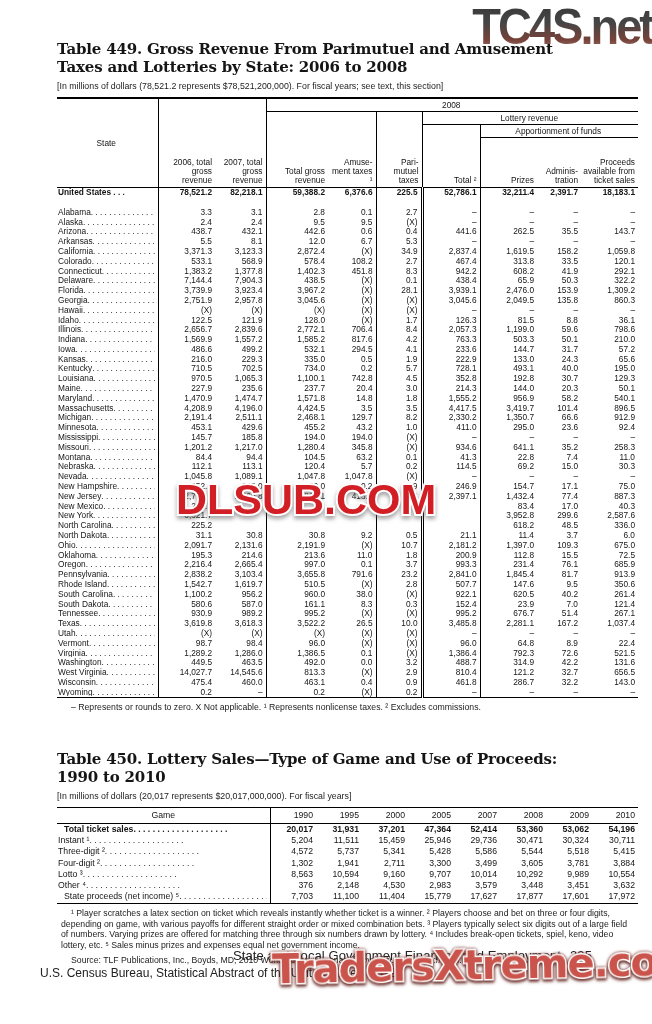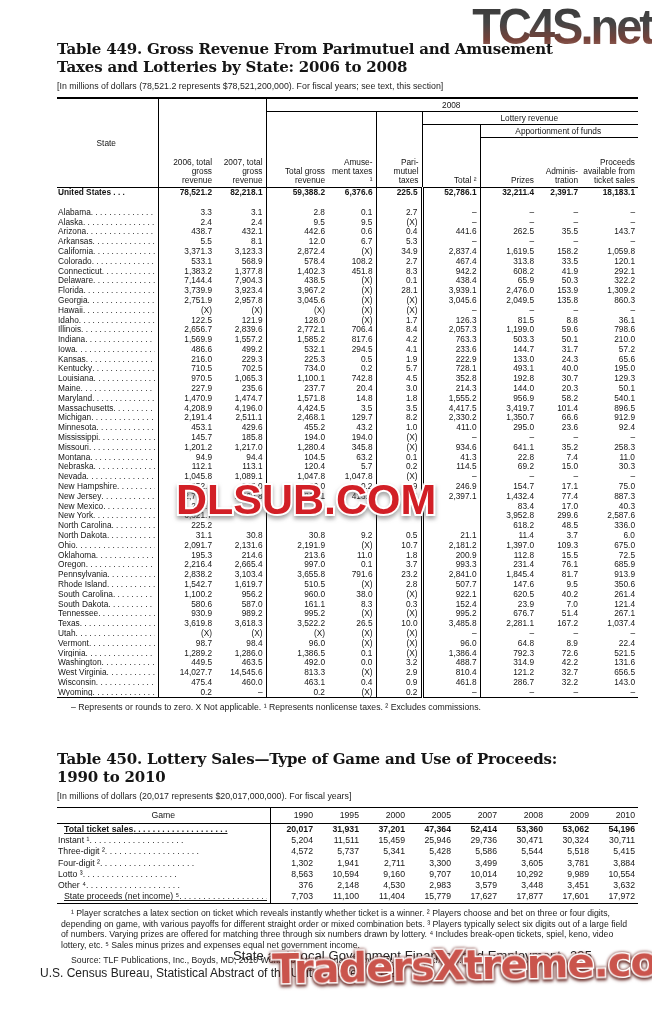--- a/index.html
+++ b/index.html
@@ -34,21 +34,21 @@
   .usr td{font-weight:bold;}
   .us{padding-left:13px;}
   tr.sp td{height:4px;}
 
   
   #t450{font-size:8.7px;border-top:1.8px solid #000;border-bottom:1.6px solid #000;margin-top:2px;}
   #t450 th{font-weight:normal;height:15px;vertical-align:middle;border-bottom:1.2px solid #000;padding:0 3px;}
   #t450 td{height:11.3px;line-height:1.05;padding:0 3px 0 1px;overflow:hidden;white-space:nowrap;}
   #t450 .gamecol{}
   #t450 tr.bold td{font-weight:bold;}
-  #t450 tr.bold .stw,#t450 tr.last .stw{padding-left:6px;text-decoration:underline;}
+  #t450 tr.bold .stw,#t450 tr.last .stw{padding-left:6px;}
 
   
   .fn{font-size:8.7px;line-height:1.25;margin:3px 0 0 0;color:#1b1b1b;}
   .fn p{margin:4px;text-indent:10px;}
 
   
   .pg-footer{position:absolute;right:60px;top:948px;font-size:13px;color:#222;letter-spacing:0.1px;}
   .pg-footer .pgnum{margin-left:9px;}
   .census-line{position:absolute;left:40px;top:966px;font-size:12px;color:#222;}
 
@@ -398,21 +398,21 @@
           </tr>
           <tr>
             <td class="st br">
               <span class="stw">
                 <span>Kansas</span>
                 <span class="dots"></span>
               </span>
             </td>
             <td class="num ">216.0</td>
             <td class="num br">229.3</td>
-            <td class="num ">225.3</td>
+            <td class="num ">335.0</td>
             <td class="num br">0.5</td>
             <td class="num brd">1.9</td>
             <td class="num br">222.9</td>
             <td class="num ">133.0</td>
             <td class="num ">24.3</td>
             <td class="num ">65.6</td>
           </tr>
           <tr>
             <td class="st br">
               <span class="stw">
@@ -566,21 +566,21 @@
             <td class="num ">35.2</td>
             <td class="num ">258.3</td>
           </tr>
           <tr>
             <td class="st br">
               <span class="stw">
                 <span>Montana</span>
                 <span class="dots"></span>
               </span>
             </td>
-            <td class="num ">94.9</td>
+            <td class="num ">84.4</td>
             <td class="num br">94.4</td>
             <td class="num ">104.5</td>
             <td class="num br">63.2</td>
             <td class="num brd">0.1</td>
             <td class="num br">41.3</td>
             <td class="num ">22.8</td>
             <td class="num ">7.4</td>
             <td class="num ">11.0</td>
           </tr>
           <tr>

